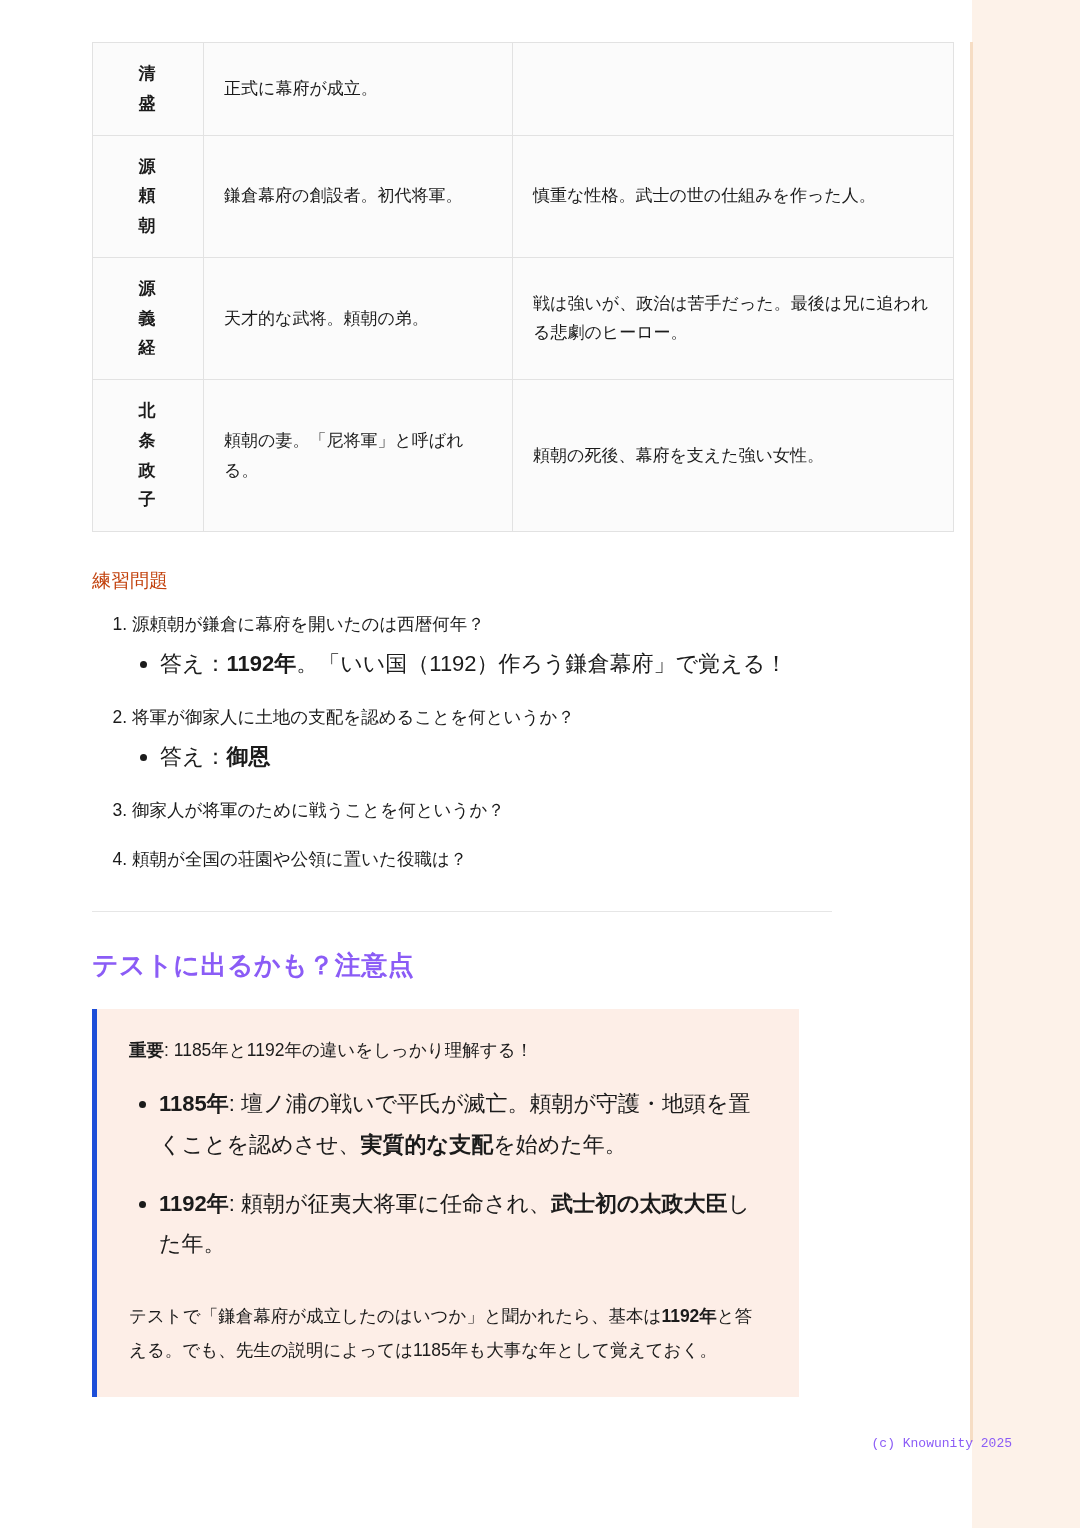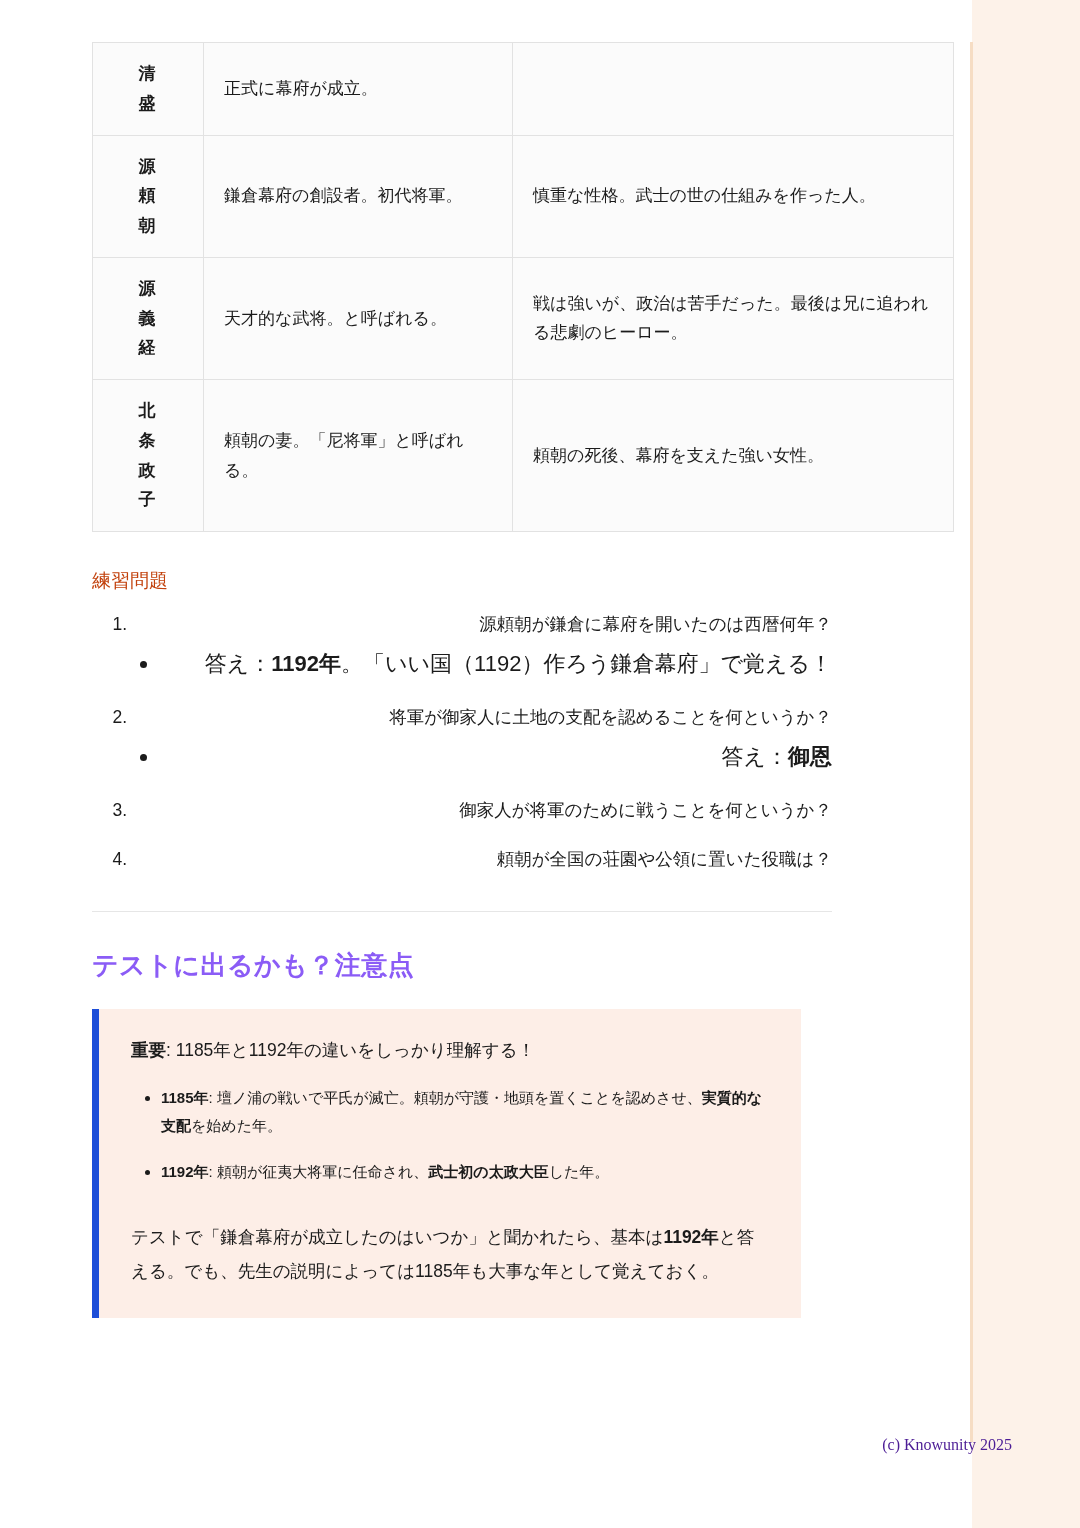--- a/index.html
+++ b/index.html
@@ -91,21 +91,20 @@
     color: #c2410c;
   }
   ol.qlist {
     margin: 0;
     padding-left: 40px;
     font-size: 17.5px;
     line-height: 1.85;
   }
   ol.qlist > li {
     margin-bottom: 16px;
-    text-align: right;
   }
   ul.alist {
     list-style: disc;
     margin: 4px 0 0 0;
     padding-left: 28px;
   }
   ul.alist li {
     font-size: 22px;
     line-height: 1.85;
   }
@@ -122,53 +121,53 @@
     color: #8b5cf6;
     font-size: 26px;
     font-weight: bold;
     margin: 36px 0 26px 0;
     letter-spacing: 0.5px;
   }
 
   
   .callout {
     background: #fdeee7;
-    border-left: 7px solid #1d4ed8;
+    border-left: 5px solid #1d4ed8;
     padding: 26px 30px 30px 32px;
     width: 640px;
     box-sizing: content-box;
   }
   .callout p.lead {
     margin: 0 0 8px 0;
     font-size: 17.5px;
     line-height: 1.8;
   }
   .callout ul {
     margin: 0 0 20px 0;
     padding-left: 30px;
   }
   .callout ul li {
-    font-size: 15px;
+    font-size: 22px;
     line-height: 1.85;
     margin-bottom: 8px;
     margin-top: 18px;
   }
   .callout p.tail {
     margin: 34px 0 0 0;
     font-size: 17.5px;
     line-height: 1.95;
   }
 
   .copyright {
     position: absolute;
     right: 68px;
     top: 1436px;
-    font-size: 16px;
-    color: #4c1d95;
-    font-family: Liberation Serif, serif;
+    font-size: 13px;
+    color: #8b5cf6;
+    font-family: Liberation Mono, monospace;
   }
 </style>
 </head>
 <body>
 
 <div class="page">
 
   <div class="right-strip"></div>
   <div class="right-strip-line"></div>
 
@@ -192,21 +191,21 @@
           </td>
           <td class="desc">鎌倉幕府の創設者。初代将軍。</td>
           <td class="note">慎重な性格。武士の世の仕組みを作った人。</td>
         </tr>
         <tr>
           <td class="name">
             <span>源</span>
             <span>義</span>
             <span>経</span>
           </td>
-          <td class="desc">天才的な武将。と呼ばれる。</td>
+          <td class="desc">天才的な武将。頼朝の弟。</td>
           <td class="note">戦は強いが、政治は苦手だった。最後は兄に追われる悲劇のヒーロー。</td>
         </tr>
         <tr>
           <td class="name">
             <span>北</span>
             <span>条</span>
             <span>政</span>
             <span>子</span>
           </td>
           <td class="desc">頼朝の妻。「尼将軍」と呼ばれる。</td>

